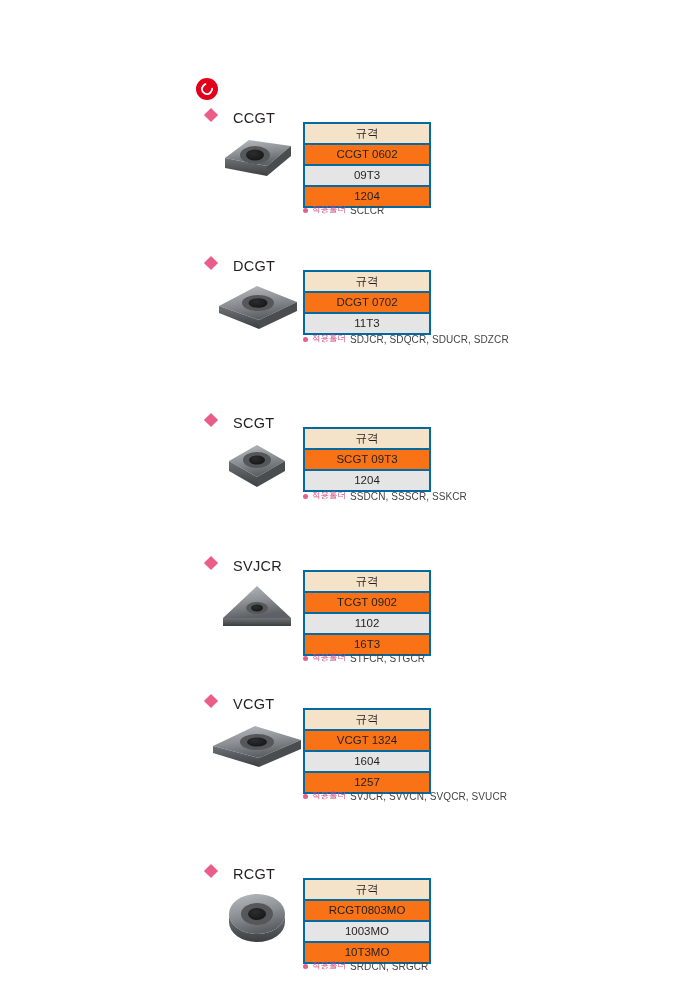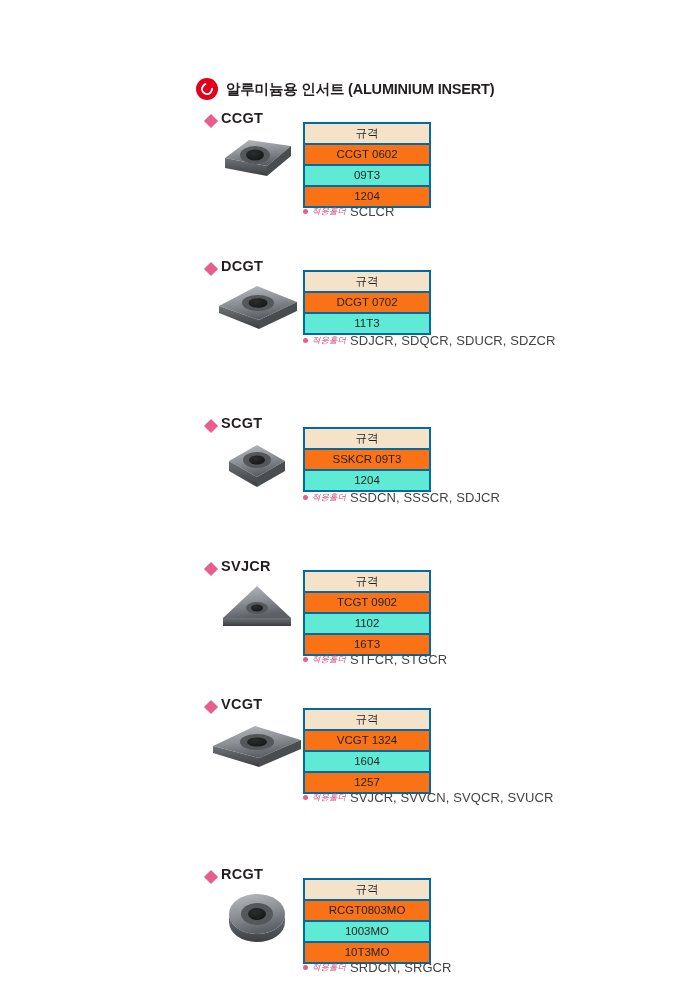--- a/index.html
+++ b/index.html
@@ -57,24 +57,24 @@
   .section {
     position: absolute;
     left: 0;
     width: 700px;
   }
   .sec-label {
     position: absolute;
     left: 206px;
     top: 0;
     display: flex;
-    align-items: flex-end;
-    gap: 5px;
+    align-items: flex-start;
+    gap: 17px;
     font-size: 14.5px;
-    font-weight: bold;
+    font-weight: normal;
     letter-spacing: 0.3px;
   }
   .diamond {
     width: 10px;
     height: 10px;
     background: #e95d8a;
     transform: rotate(45deg);
     flex: none;
     display: inline-block;
   }
@@ -104,21 +104,21 @@
     text-align: center;
     padding: 0;
     line-height: 19px;
     white-space: nowrap;
   }
   .spec-table .hdr {
     background: #f4e3c8;
     font-size: 11.5px;
   }
   .spec-table .row-a { background: #f97316; }
-  .spec-table .row-b { background: #5eead4; }
+  .spec-table .row-b { background: #e5e5e5; }
 
   
   .holder {
     position: absolute;
     left: 303px;
     display: flex;
     align-items: center;
     gap: 4px;
     font-size: 8.5px;
     color: #3b3b3b;
@@ -128,30 +128,28 @@
     width: 5px;
     height: 5px;
     border-radius: 50%;
     background: #e95d8a;
     display: inline-block;
     flex: none;
   }
   .holder .lab {
     color: #d44b7d;
     font-size: 8.5px;
-    font-style: italic;
-  }
-  .holder .val { color: #444; font-size: 13px; letter-spacing: 0.1px; text-align: center; }
+  }
+  .holder .val { color: #444; font-size: 10px; letter-spacing: 0.1px; text-align: center; }
 </style>
 </head>
 <body>
 
 <div class="page-header">
   <span class="brand-mark"></span>
-  <span class="page-title">알루미늄용 인서트 (ALUMINIUM INSERT)</span>
 </div>
 
 <div id="sections-root">
     <div class="section" style="top: 110px;">
       <div class="sec-label">
         <span class="diamond"></span>
         <span>CCGT</span>
       </div>
       <div class="art">
         <svg width="105" height="62" viewBox="0 0 105 62">
@@ -275,31 +273,31 @@
         <ellipse cx="52" cy="23" rx="14" ry="8" fill="#55585b"></ellipse>
         <ellipse cx="52" cy="23" rx="8" ry="4.6" fill="url(#g3-square-insert)"></ellipse>
       </svg>
       </div>
       <table class="spec-table">
         <tbody>
           <tr>
             <td class="hdr">규격</td>
           </tr>
           <tr>
-            <td class="row-a">SSKCR 09T3</td>
+            <td class="row-a">SCGT 09T3</td>
           </tr>
           <tr>
             <td class="row-b">1204</td>
           </tr>
         </tbody>
       </table>
       <div class="holder" style="top: 75px;">
         <span class="bullet"></span>
         <span class="lab">적용홀더</span>
-        <span class="val">SSDCN, SSSCR, SDJCR</span>
+        <span class="val">SSDCN, SSSCR, SSKCR</span>
       </div>
     </div>
     <div class="section" style="top: 558px;">
       <div class="sec-label">
         <span class="diamond"></span>
         <span>SVJCR</span>
       </div>
       <div class="art">
         <svg width="105" height="62" viewBox="0 0 105 62">
     <defs>

